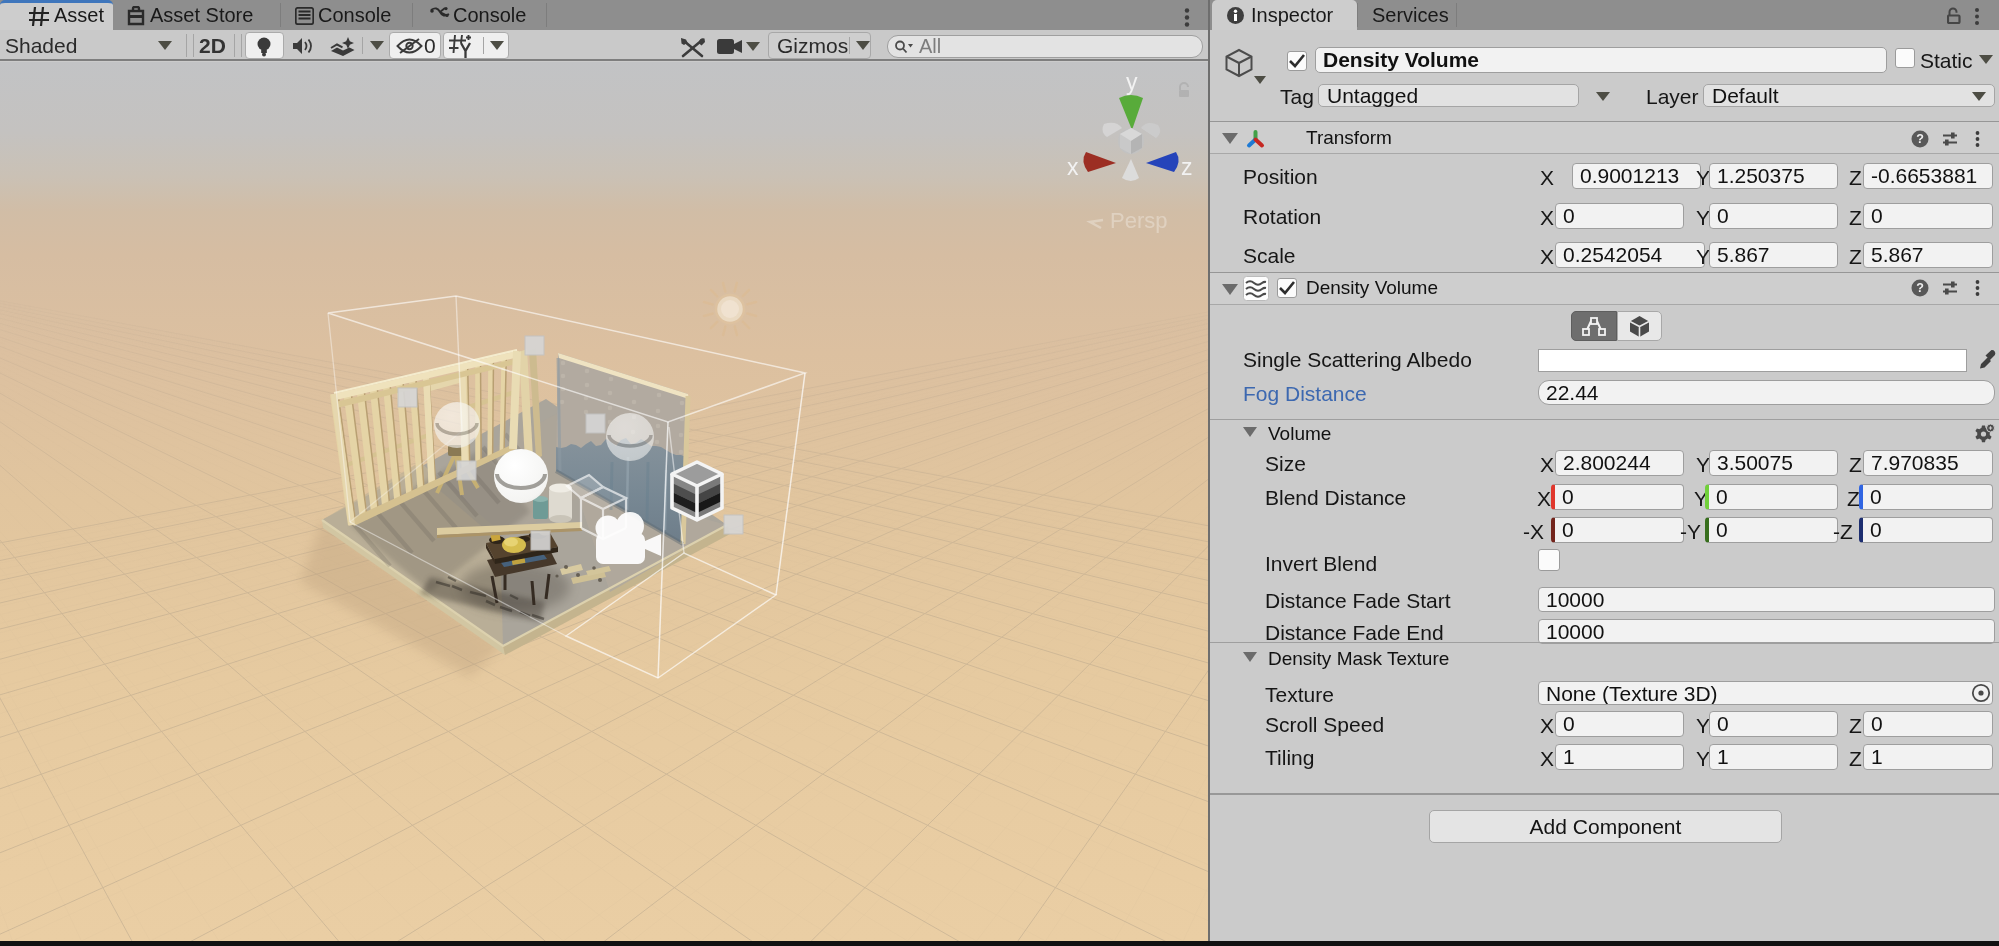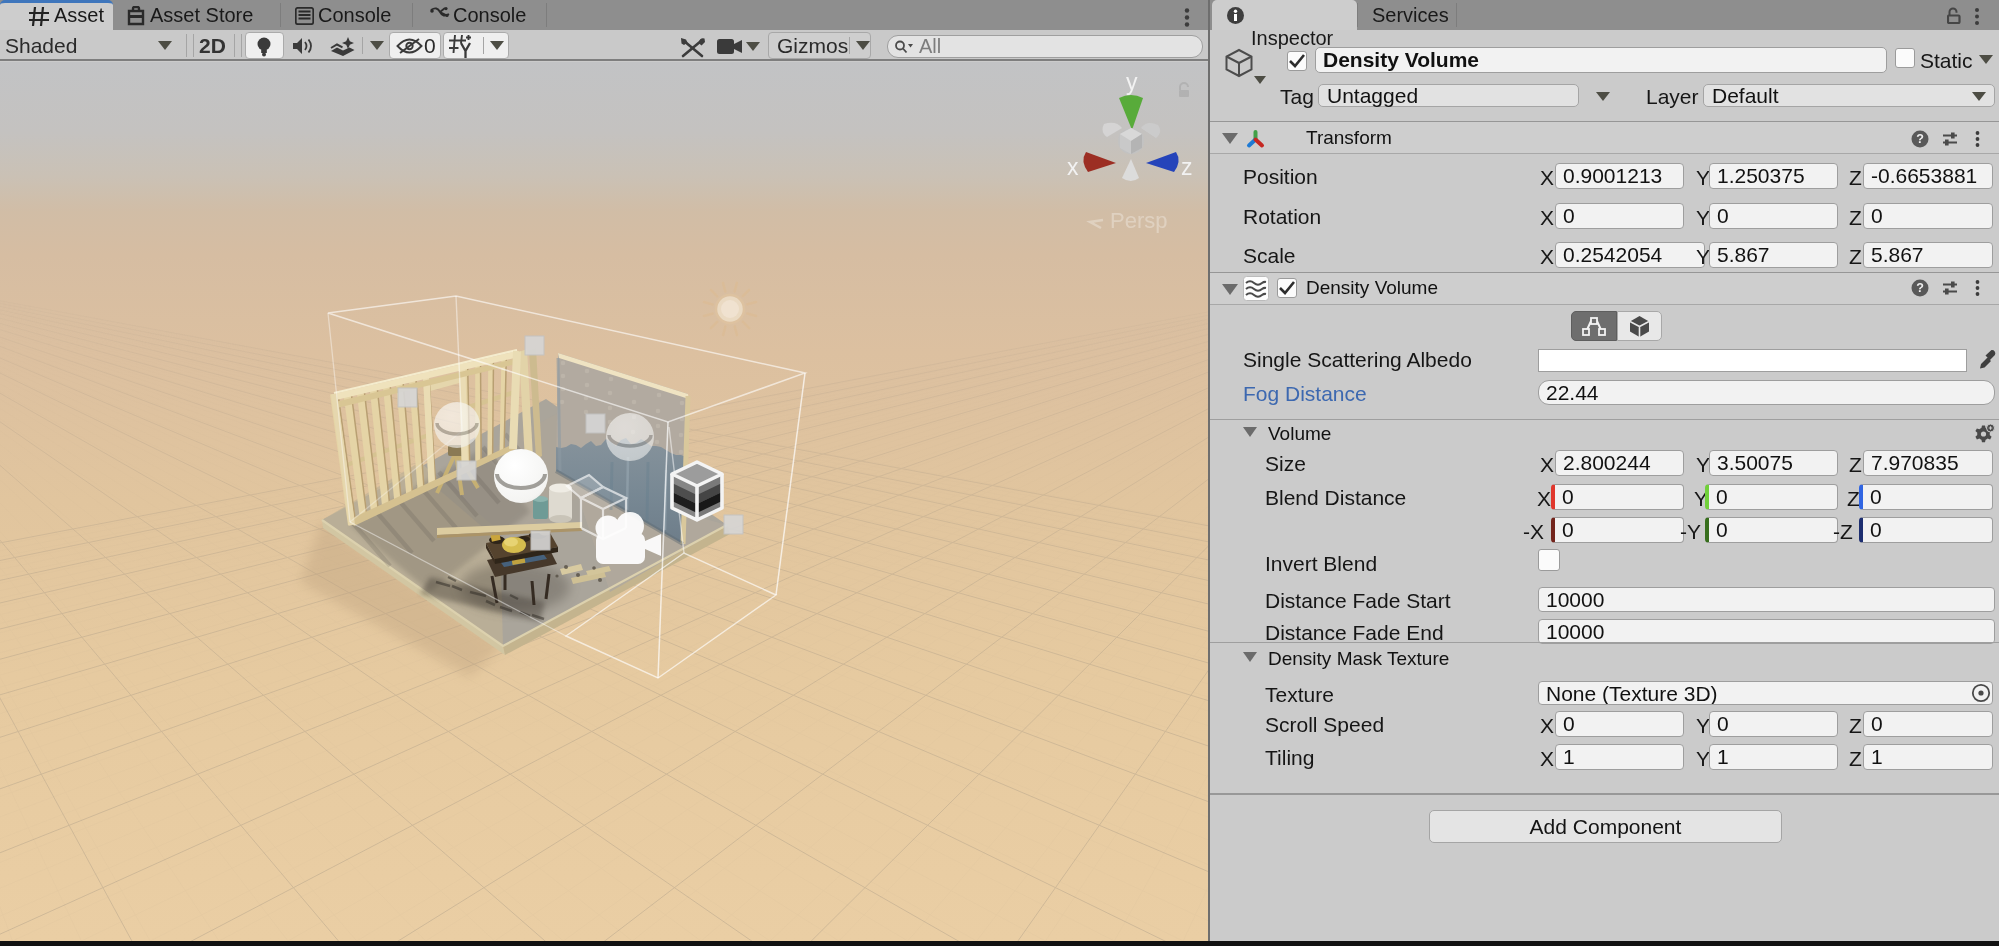--- a/index.html
+++ b/index.html
@@ -565,21 +565,21 @@
 </div>
 <div id="vsep"></div>
 <div id="inspector">
  <div id="itabbar">
   <div class="abs" style="left:2px;top:0;width:145px;height:30px;background:#cdcdcd;border-radius:5px 5px 0 0;"></div>
   <svg class="abs" style="left:17px;top:7px" width="17" height="17" viewBox="0 0 17 17">
         <circle cx="8.5" cy="8.5" r="8.5" fill="#3e3e3e"></circle>
         <rect x="7" y="7" width="3" height="7" fill="#fff"></rect>
         <circle cx="8.5" cy="4.3" r="1.7" fill="#fff"></circle>
       </svg>
-  <div class="tabtxt" style="left:41px;margin-top:23px;">Inspector</div>
+  <div class="tabtxt" style="left:41px;">Inspector</div>
   <div class="tabtxt" style="left:162px;">Services</div>
   <div class="tabsep" style="left:147px;"></div>
   <div class="tabsep" style="left:246px;"></div>
   <svg class="abs" style="left:737px;top:7px" width="14" height="17" viewBox="0 0 14 17">
         <path d="M2.5 8 V5 a3.5 3.5 0 0 1 7 0 v0.8" fill="none" stroke="#454545" stroke-width="2"></path>
         <rect x="1" y="8.5" width="11.5" height="7.5" rx="1" fill="none" stroke="#454545" stroke-width="2.2"></rect>
       </svg>
   <svg class="abs" style="left:764px;top:8px" width="6" height="17" viewBox="0 0 6 17">
         <circle cx="3" cy="2" r="2" fill="#3c3c3c"></circle>
         <circle cx="3" cy="8.5" r="2" fill="#3c3c3c"></circle>
@@ -629,21 +629,21 @@
         <rect x="4" y="9.5" width="3.6" height="6" fill="#4a4a4a"></rect>
       </svg>
   <svg class="abs" style="left:765px;top:131px" width="5" height="16" viewBox="0 0 5 16">
         <circle cx="2.5" cy="2" r="1.9" fill="#3c3c3c"></circle>
         <circle cx="2.5" cy="8" r="1.9" fill="#3c3c3c"></circle>
         <circle cx="2.5" cy="14" r="1.9" fill="#3c3c3c"></circle>
       </svg>
 
   <div class="lbl" style="left:33px;top:165px;">Position</div>
   <div class="axl" style="left:330px;top:166px;">X</div>
-      <div class="fld" style="left:345px;top:163px;width:129px;">0.9001213</div>
+      <div class="fld" style="left:362px;top:163px;width:129px;">0.9001213</div>
   <div class="axl" style="left:486px;top:166px;">Y</div>
       <div class="fld" style="left:499px;top:163px;width:129px;">1.250375</div>
   <div class="axl" style="left:639px;top:166px;">Z</div>
       <div class="fld" style="left:653px;top:163px;width:130px;">-0.6653881</div>
   <div class="lbl" style="left:33px;top:205px;">Rotation</div>
   <div class="axl" style="left:330px;top:206px;">X</div>
       <div class="fld" style="left:345px;top:203px;width:129px;">0</div>
   <div class="axl" style="left:486px;top:206px;">Y</div>
       <div class="fld" style="left:499px;top:203px;width:129px;">0</div>
   <div class="axl" style="left:639px;top:206px;">Z</div>

